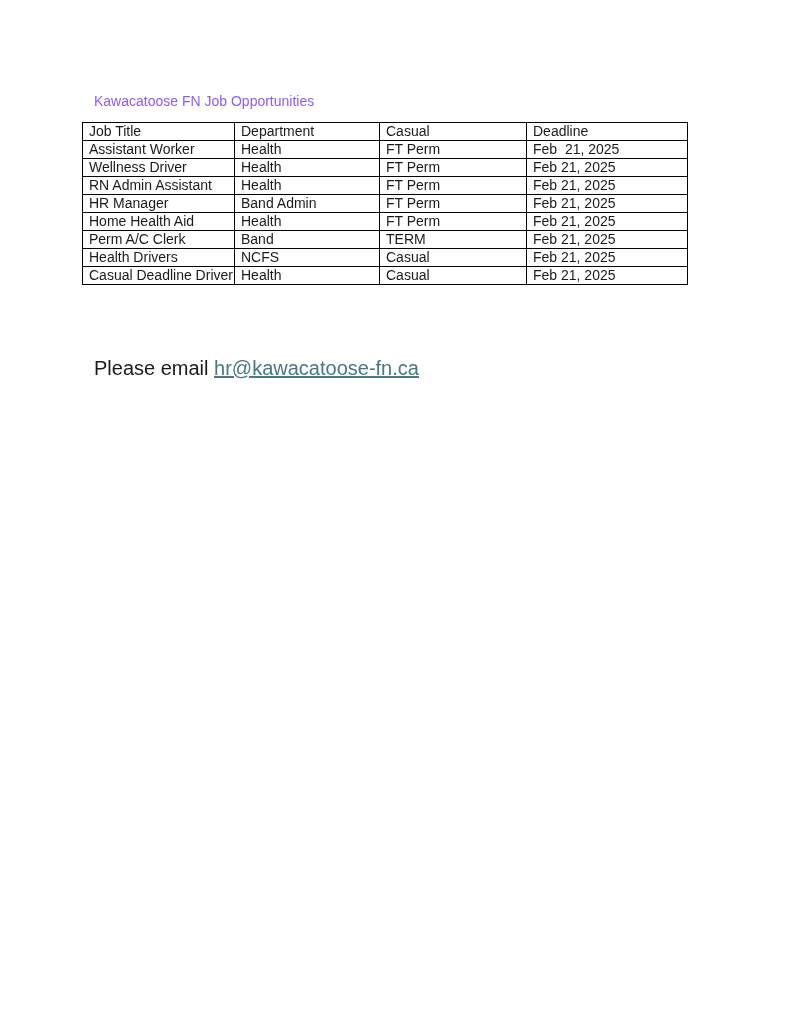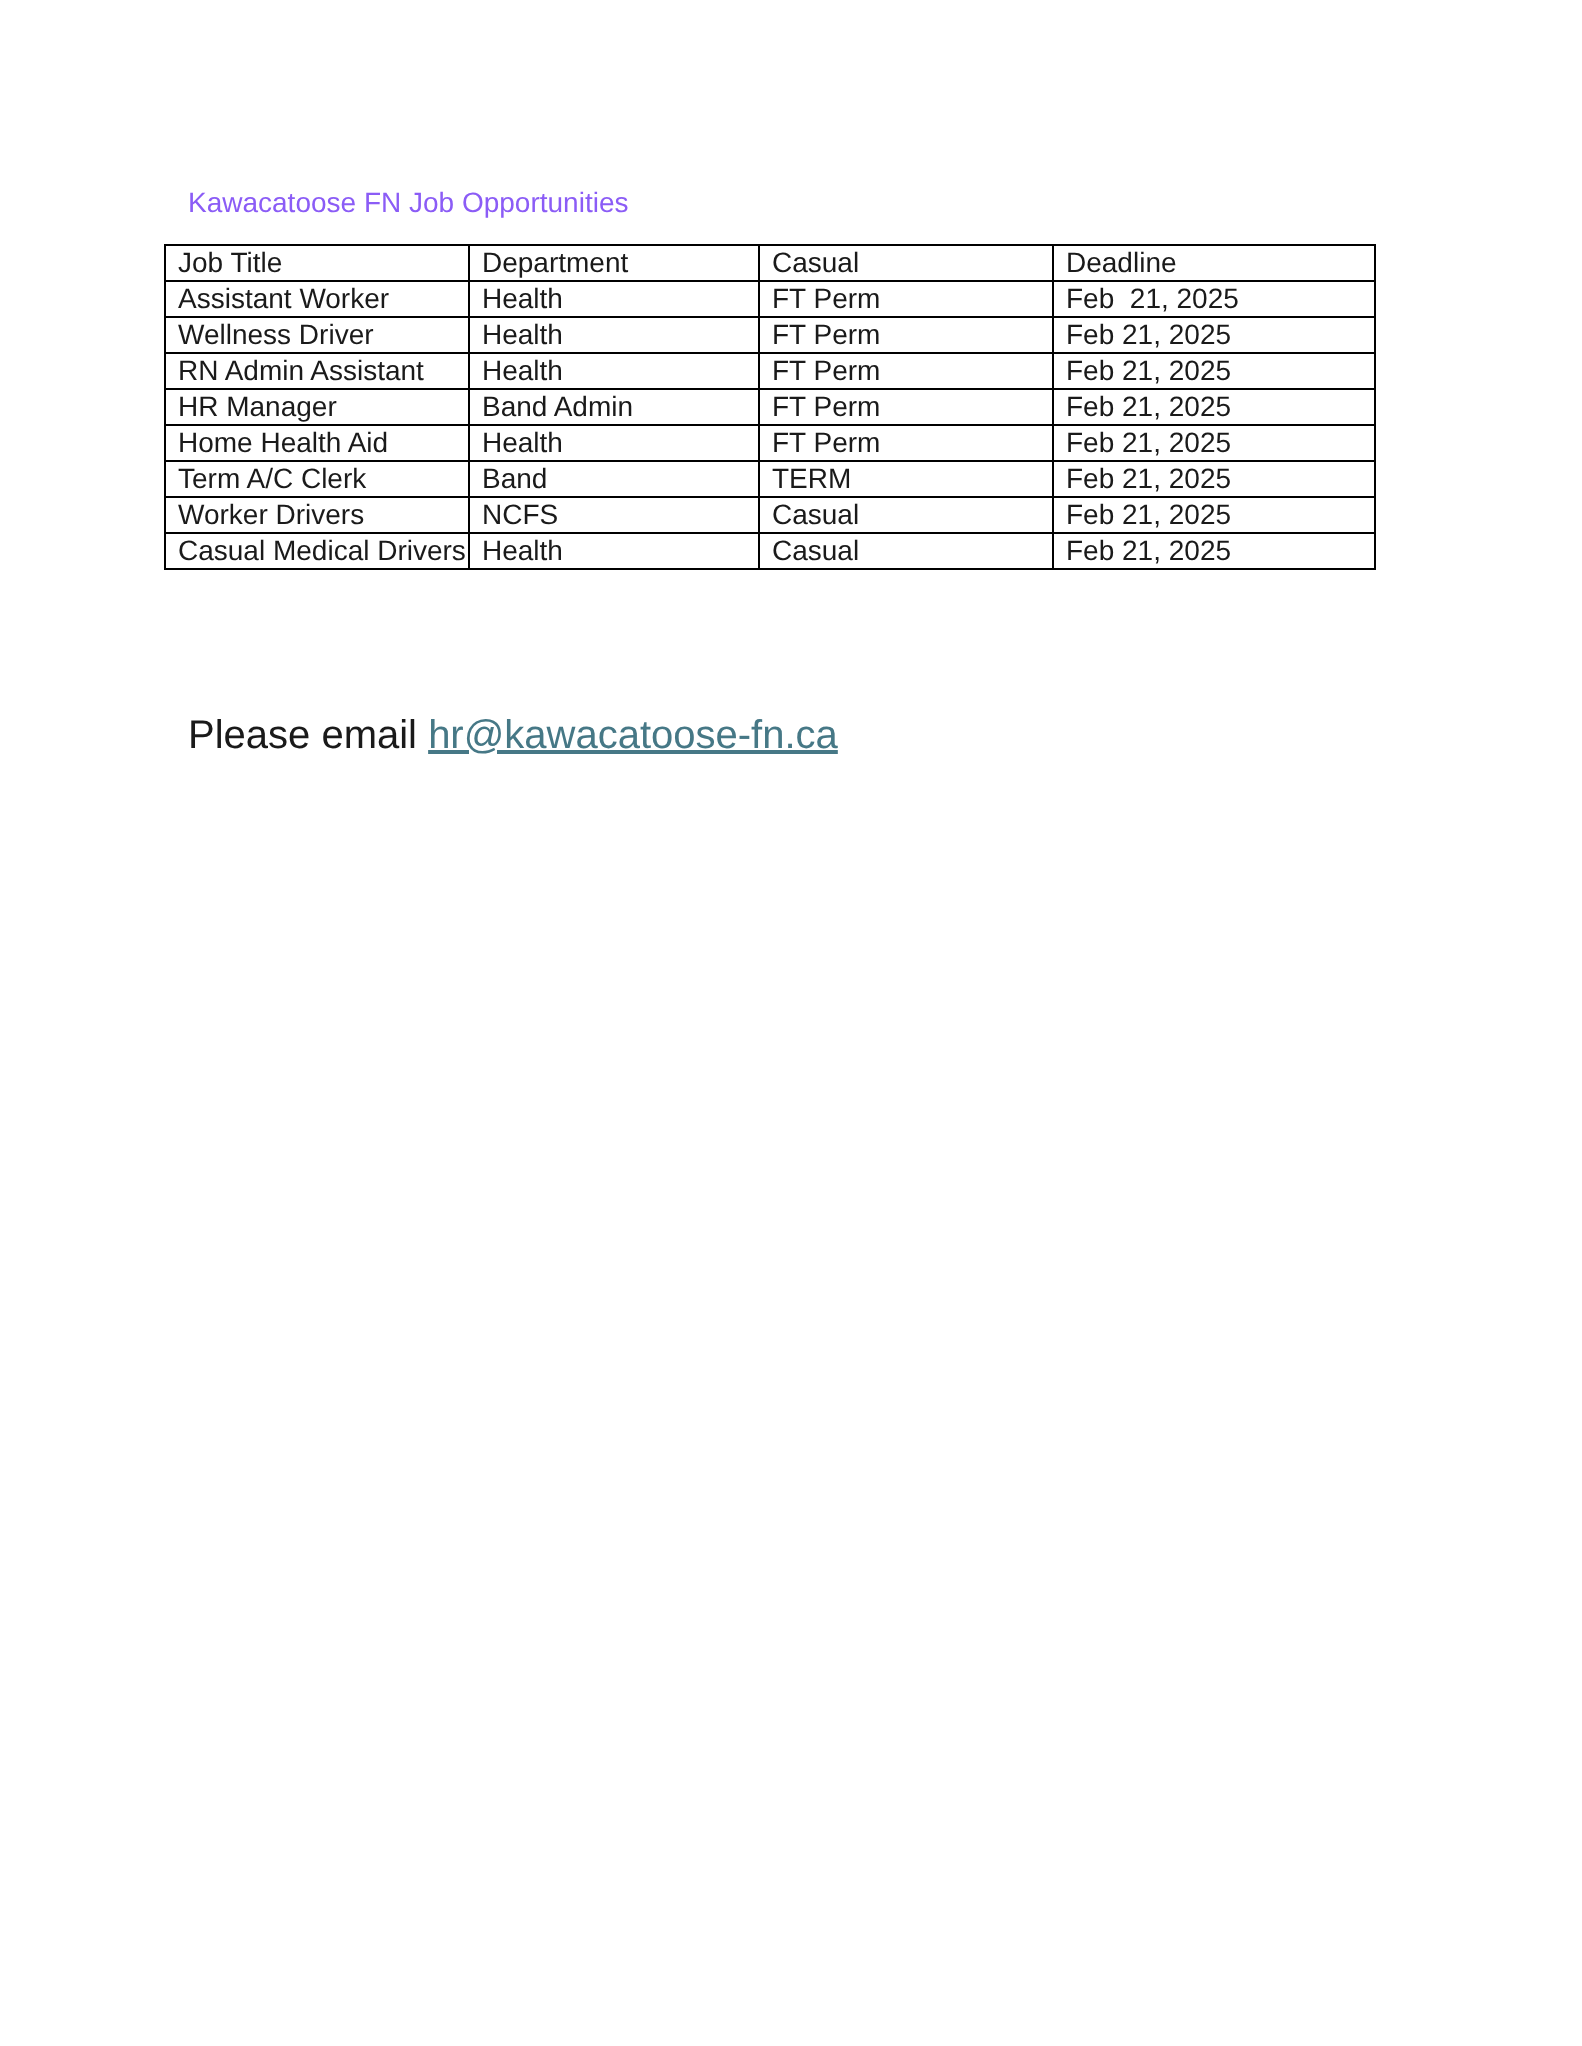--- a/index.html
+++ b/index.html
@@ -105,33 +105,33 @@
           <td>FT Perm</td>
           <td>Feb 21, 2025</td>
         </tr>
         <tr>
           <td>Home Health Aid</td>
           <td>Health</td>
           <td>FT Perm</td>
           <td>Feb 21, 2025</td>
         </tr>
         <tr>
-          <td>Term A/C Clerk</td>
+          <td>Perm A/C Clerk</td>
           <td>Band</td>
           <td>TERM</td>
           <td>Feb 21, 2025</td>
         </tr>
         <tr>
-          <td>Worker Drivers</td>
+          <td>Health Drivers</td>
           <td>NCFS</td>
           <td>Casual</td>
           <td>Feb 21, 2025</td>
         </tr>
         <tr>
-          <td>Casual Medical Drivers</td>
+          <td>Casual Deadline Driver</td>
           <td>Health</td>
           <td>Casual</td>
           <td>Feb 21, 2025</td>
         </tr>
       </tbody>
   </table>
 
   <p class="footer-note"><span>Please email </span><a class="email-link" href="#">hr@kawacatoose-fn.ca</a></p>
 
 </div>

